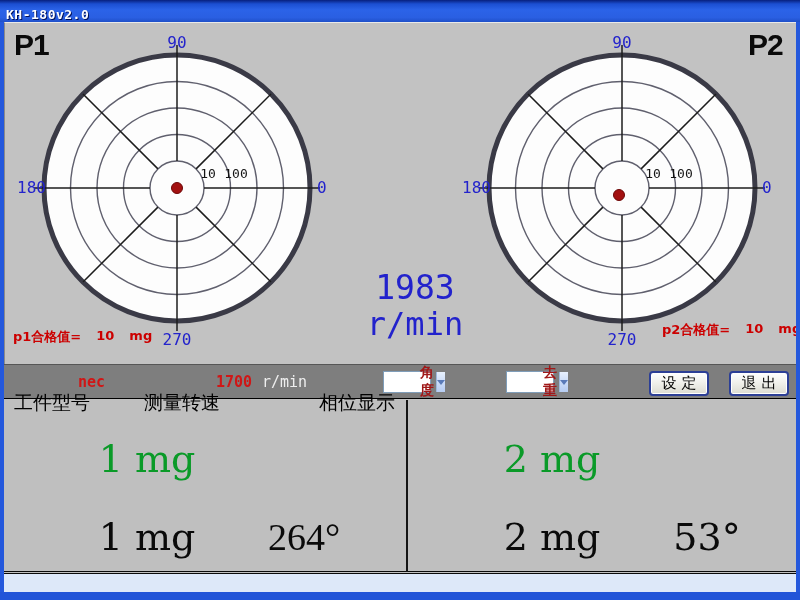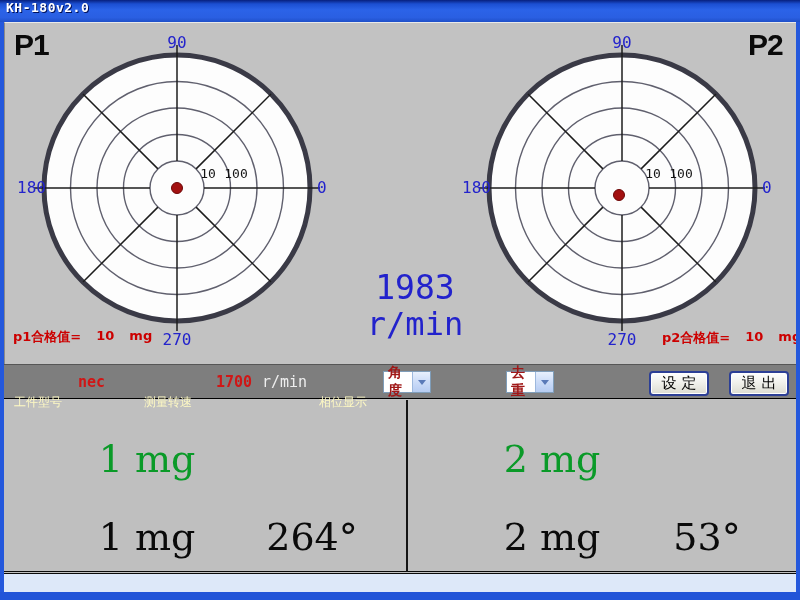--- a/index.html
+++ b/index.html
@@ -1,21 +1,21 @@
 <!DOCTYPE html>
 <html><head>
 <meta charset="utf-8">
 <style>
   html,body{margin:0;padding:0;background:#555;}
   .window{position:relative;width:800px;height:600px;background:#c0c0c0;overflow:hidden;
           font-family:"DejaVu Sans",sans-serif;}
   
   .titlebar{position:absolute;left:0;top:0;width:800px;height:22px;
             background:linear-gradient(180deg,#07207e 0%,#1b4fd2 18%,#2b63e8 45%,#2a5fe2 80%,#1e4fc8 100%);
-            display:flex;align-items:flex-start;}
+            display:flex;align-items:flex-end;}
   .title-text{color:#fff;font-family:"DejaVu Sans Mono",monospace;font-weight:bold;font-size:13px;
               margin-left:6px;letter-spacing:0.5px;text-shadow:1px 1px 0 #00115a;}
   .border-left,.border-right{position:absolute;top:22px;width:4px;height:578px;background:#2458dc;z-index:30;}
   .border-left{left:0;}
   .border-right{left:796px;}
   .bottombar{position:absolute;left:0;top:592px;width:800px;height:8px;background:#2154d8;z-index:31;}
   .statusbar{position:absolute;left:4px;top:573px;width:792px;height:19px;background:#dde8f9;
              border-top:1px solid #0a0a0a;z-index:5;}
   
   .client{position:absolute;left:4px;top:22px;width:792px;height:342px;background:#c2c2c2;
@@ -25,30 +25,30 @@
            font-family:"Liberation Sans",sans-serif;letter-spacing:-1px;}
   .p1-label{left:14px;top:28px;}
   .p2-label{left:748px;top:28px;}
   .speed-box{position:absolute;left:335px;top:270px;width:160px;text-align:center;z-index:3;
              color:#2222cc;font-family:"DejaVu Sans Mono",monospace;}
   .speed-value{font-size:33px;line-height:36px;}
   .speed-unit{font-size:32px;line-height:36px;}
   .tol{position:absolute;display:flex;gap:15px;color:#cc0000;font-weight:bold;font-size:13px;
        font-family:"DejaVu Sans",sans-serif;z-index:3;white-space:nowrap;}
   .tol-p1{left:13px;top:328px;}
-  .tol-p2{left:662px;top:329px;}
+  .tol-p2{left:662px;top:321px;}
   
   .toolbar{position:absolute;left:4px;top:364px;width:792px;height:35px;background:#7e7e7e;
            border-top:1px solid #565656;border-bottom:1px solid #000;box-sizing:border-box;z-index:6;}
   .tb-item{position:absolute;top:0;height:34px;display:flex;align-items:center;white-space:nowrap;}
-  .tb-label{color:#fef9c3;font-size:12px;margin-top:41px;}
+  .tb-label{color:#000000;font-size:19px;margin-top:41px;}
   .tb-red{color:#d01616;font-family:"DejaVu Sans Mono",monospace;font-size:15px;font-weight:bold;}
   .tb-white-mono{color:#eeeeee;font-family:"DejaVu Sans Mono",monospace;font-size:15px;}
   .combo{position:absolute;top:6px;height:22px;background:#fff;border:1px solid #7f9db9;
-         display:flex;align-items:center;box-sizing:border-box;cursor:default;}
+         display:flex;align-items:center;box-sizing:border-box;cursor:default;padding-left:32px;}
   .combo-text{color:#a01818;font-weight:bold;font-size:14px;padding:0 2px 0 4px;flex:1;}
   .combo-btn{width:17px;height:100%;background:linear-gradient(180deg,#e8f0fd 0%,#ccdcf8 50%,#b6ccf2 100%);
              border-left:1px solid #9db8dd;display:flex;align-items:center;justify-content:center;}
   .combo-arrow{width:0;height:0;border-left:4px solid transparent;border-right:4px solid transparent;
                border-top:5px solid #5a7ab8;}
   .xp-btn{position:absolute;top:6px;width:60px;height:25px;border:2px solid #2c3f96;border-radius:4px;
           background:linear-gradient(180deg,#ffffff 0%,#f1f1ec 45%,#dcdcd2 100%);
           box-shadow:inset 0 0 0 1px #ffffff;color:#000;font-size:15px;
           font-family:"DejaVu Sans",sans-serif;display:flex;align-items:center;justify-content:center;
           cursor:default;padding:0;white-space:pre;}
@@ -190,21 +190,21 @@
 
     <button class="xp-btn" style="left:645px;">设 定</button>
     <button class="xp-btn" style="left:725px;">退 出</button>
   </div>
 
   <div class="panels">
     <div class="divider"></div>
   </div>
   <span class="val val-green" style="left:147px;top:459px;">1 mg</span>
   <span class="val val-black" style="left:147px;top:537px;">1 mg</span>
-  <span class="val val-black" style="left:312px;top:537px;">264°</span>
+  <span class="val val-black" style="left:304px;top:537px;font-family:Liberation Serif, serif;">264°</span>
   <span class="val val-green" style="left:552px;top:459px;">2 mg</span>
   <span class="val val-black" style="left:552px;top:537px;">2 mg</span>
   <span class="val val-black" style="left:707px;top:537px;">53°</span>
 
   <div class="statusbar"></div>
   <div class="border-left"></div>
   <div class="border-right"></div>
   <div class="bottombar"></div>
 
 </div>

